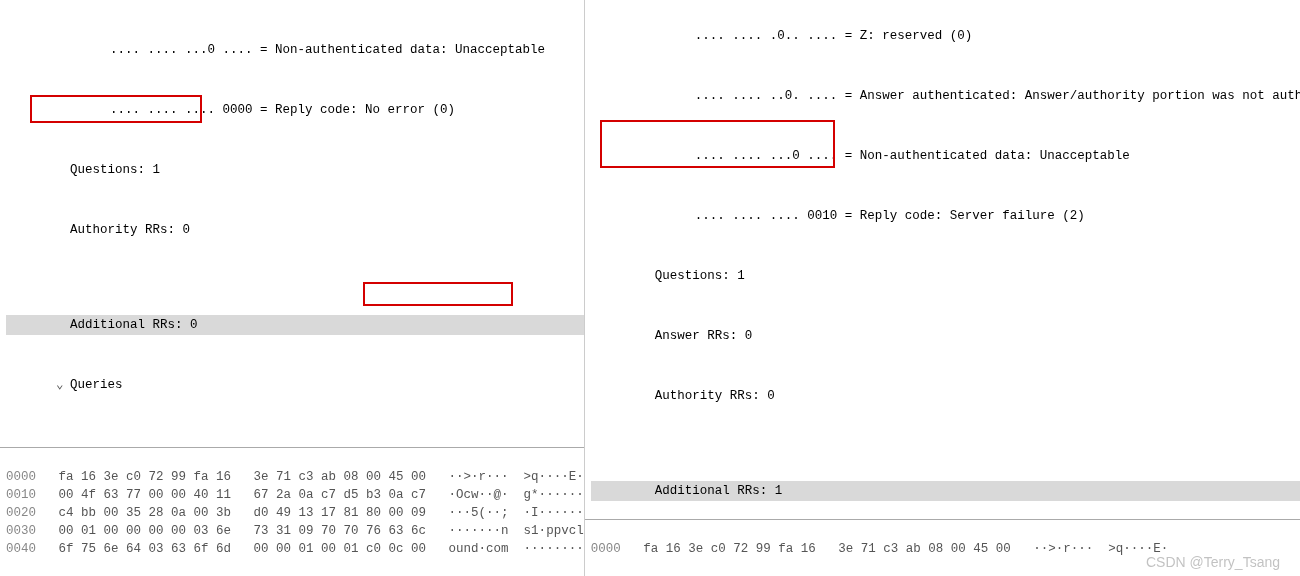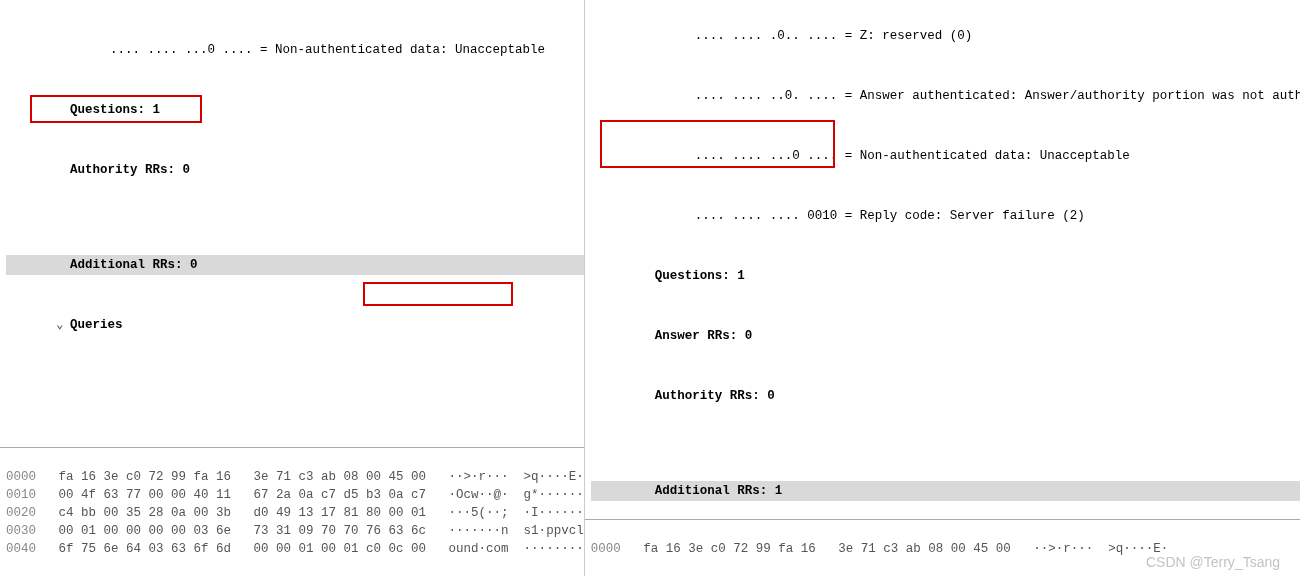--- a/index.html
+++ b/index.html
@@ -37,21 +37,21 @@
     font-size: 12.5px;
     line-height: 18px;
     padding: 2px 0 0 6px;
     white-space: pre;
     color: #555;
     flex-shrink: 0;
   }
   .hexview .offset { color: #888; margin-top: 32px; }
   .row { height: 20px; }
   .indent1 { padding-left: 30px; }
-  .indent2 { padding-left: 50px; font-weight: bold; }
+  .indent2 { padding-left: 50px; }
   .indent4 { padding-left: 90px; }
   .highlight { background: #d9d9d9; margin-top: 35px; }
   .toggle { display: inline-block; width: 14px; color: #555; cursor: pointer; user-select: none; }
   .spacer { display: inline-block; width: 14px; }
   .redbox {
     position: absolute;
     border: 2px solid #d40000;
     pointer-events: none;
   }
   .watermark {
@@ -63,20 +63,21 @@
     font-size: 14px;
     pointer-events: none;
   }
 </style>
 </head>
 <body>
 
 <div class="pane left">
   <div class="tree">
     <div class="row indent4"><span class="spacer"></span><span>.... .... ...0 .... = Non-authenticated data: Unacceptable</span></div>
+    <div class="row indent4"><span class="spacer"></span><span>.... .... .... 0000 = Reply code: No error (0)</span></div>
     <div class="row indent2"><span class="spacer"></span><span>Questions: 1</span></div>
     <div class="row indent2"><span class="spacer"></span><span>Authority RRs: 0</span></div>
     <div class="row indent2 highlight"><span class="spacer"></span><span>Additional RRs: 0</span></div>
     <div class="row indent2"><span class="toggle">⌄</span><span>Queries</span></div>
     
     
     
     
     
     
@@ -92,21 +93,21 @@
     
 
     
     <div class="redbox" style="left:30px; top:95px; width:172px; height:28px;"></div>
     <div class="redbox" style="left:363px; top:282px; width:150px; height:24px;"></div>
   </div>
 
   <div class="hexview">
 <span class="offset">0000</span>   <span>fa 16 3e c0 72 99 fa 16   3e 71 c3 ab 08 00 45 00</span>   <span>··&gt;·r···  &gt;q····E·</span>
 <span class="offset">0010</span>   <span>00 4f 63 77 00 00 40 11   67 2a 0a c7 d5 b3 0a c7</span>   <span>·Ocw··@·  g*······</span>
-<span class="offset">0020</span>   <span>c4 bb 00 35 28 0a 00 3b   d0 49 13 17 81 80 00 01</span>   <span>···5(··;  ·I······</span>
+<span class="offset">0020</span>   <span>c4 bb 00 35 28 0a 00 3b   d0 49 13 17 81 80 00 09</span>   <span>···5(··;  ·I······</span>
 <span class="offset">0030</span>   <span>00 01 00 00 00 00 03 6e   73 31 09 70 70 76 63 6c</span>   <span>·······n  s1·ppvcl</span>
 <span class="offset">0040</span>   <span>6f 75 6e 64 03 63 6f 6d   00 00 01 00 01 c0 0c 00</span>   <span>ound·com  ········</span>
   </div>
 </div>
 
 <div class="pane right">
   <div class="tree">
     <div class="row indent4" style="margin-top:-14px;"><span class="spacer"></span><span>.... .... .0.. .... = Z: reserved (0)</span></div>
     <div class="row indent4"><span class="spacer"></span><span>.... .... ..0. .... = Answer authenticated: Answer/authority portion was not auth</span></div>
     <div class="row indent4"><span class="spacer"></span><span>.... .... ...0 .... = Non-authenticated data: Unacceptable</span></div>

